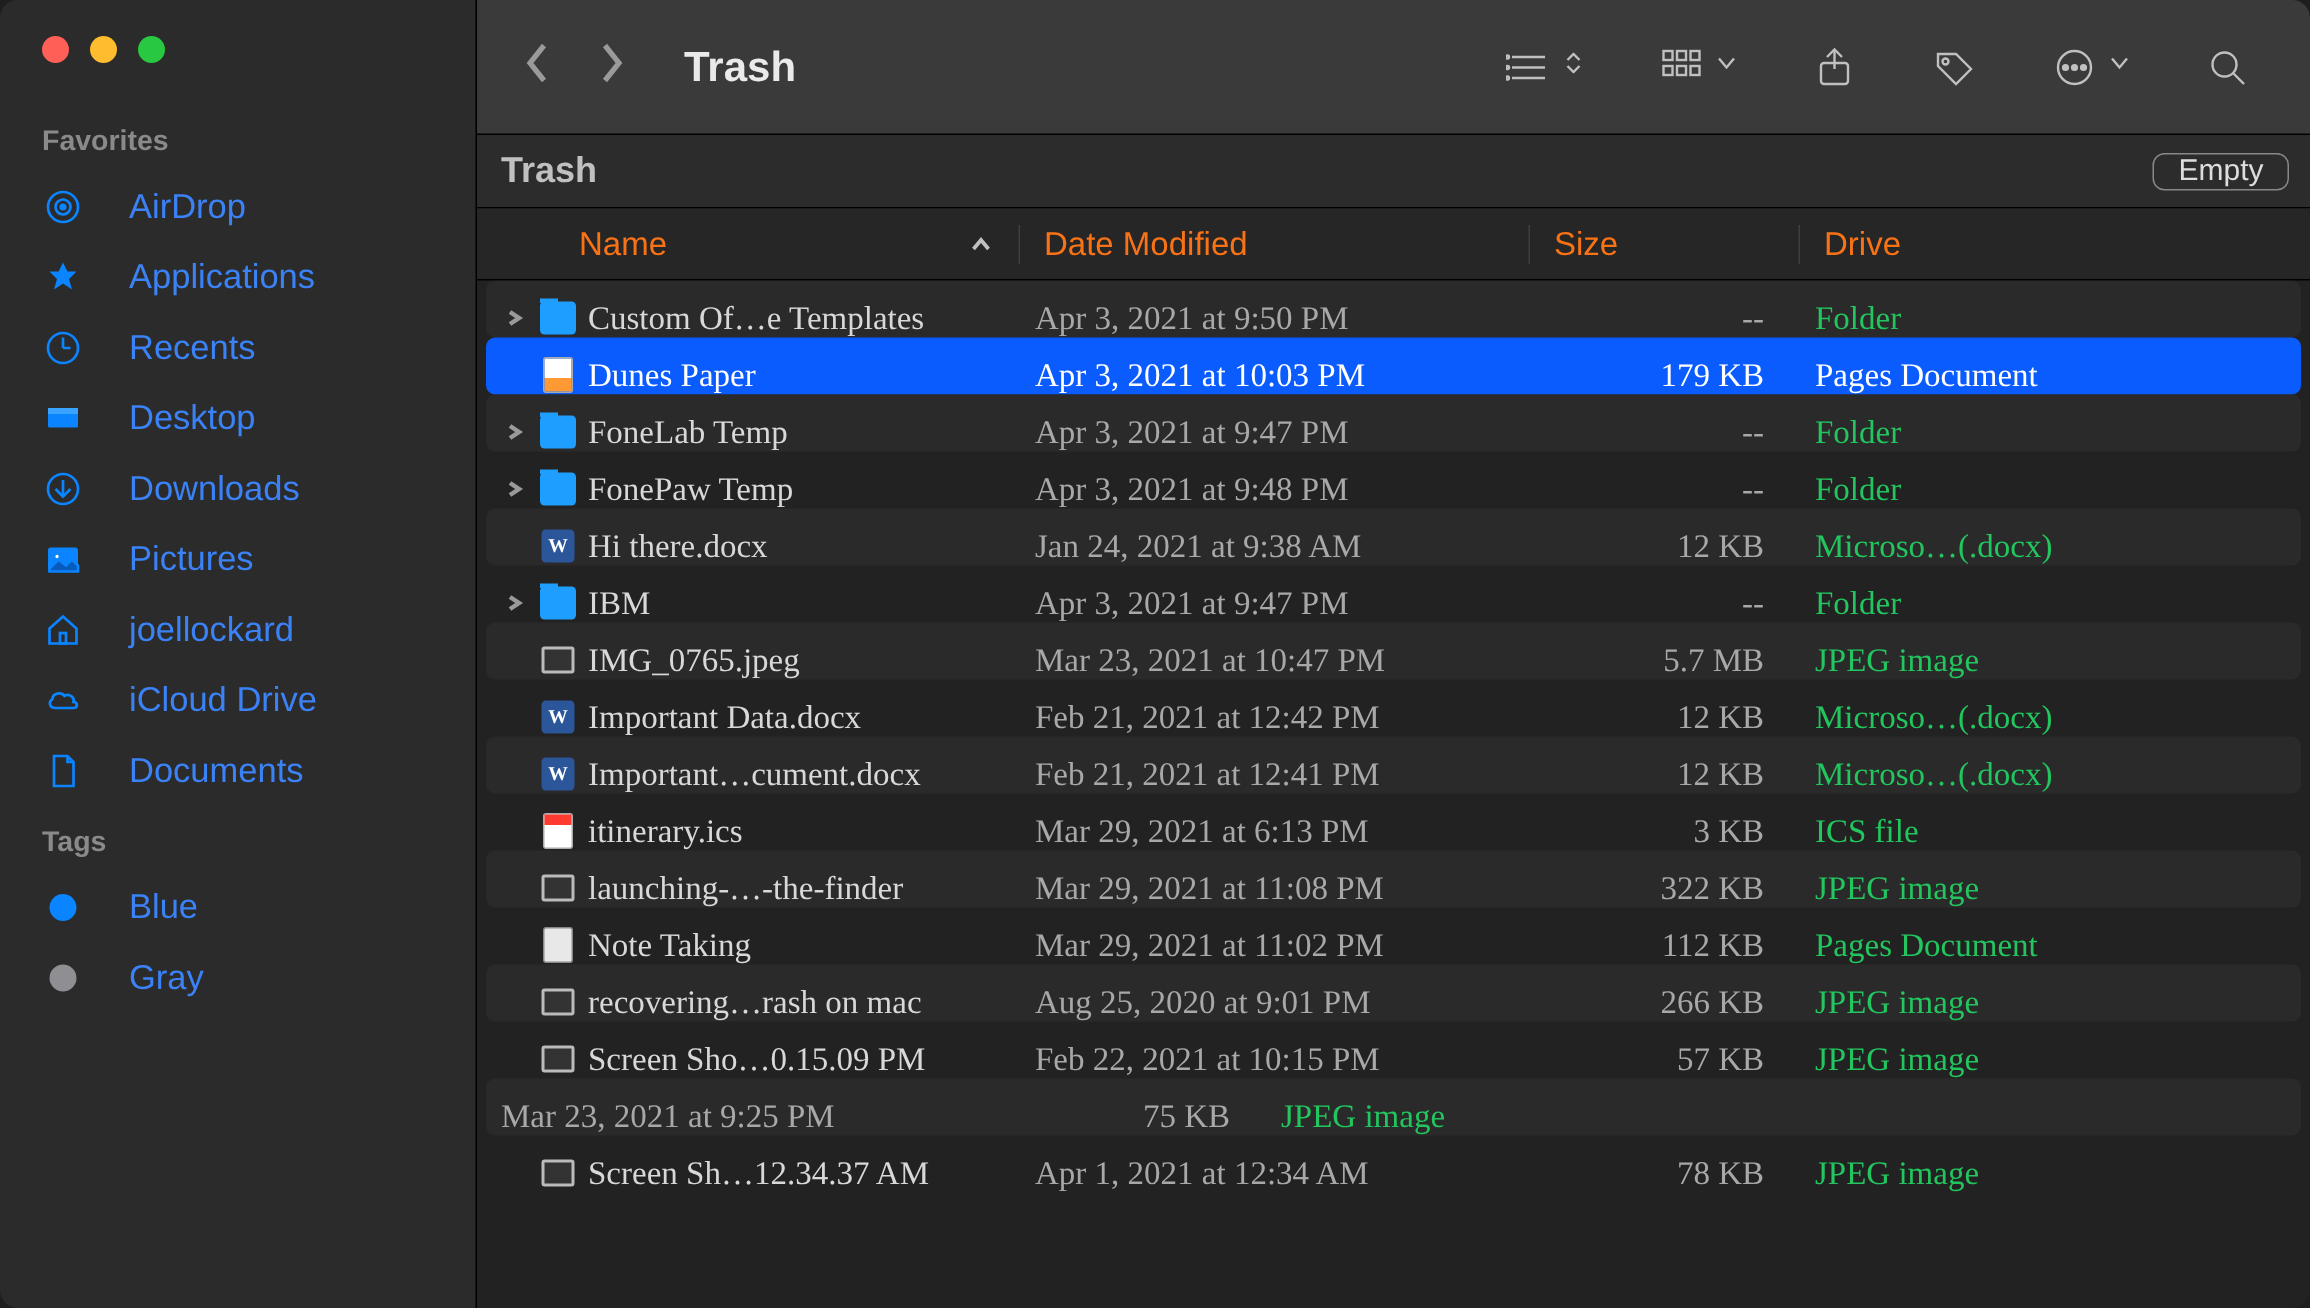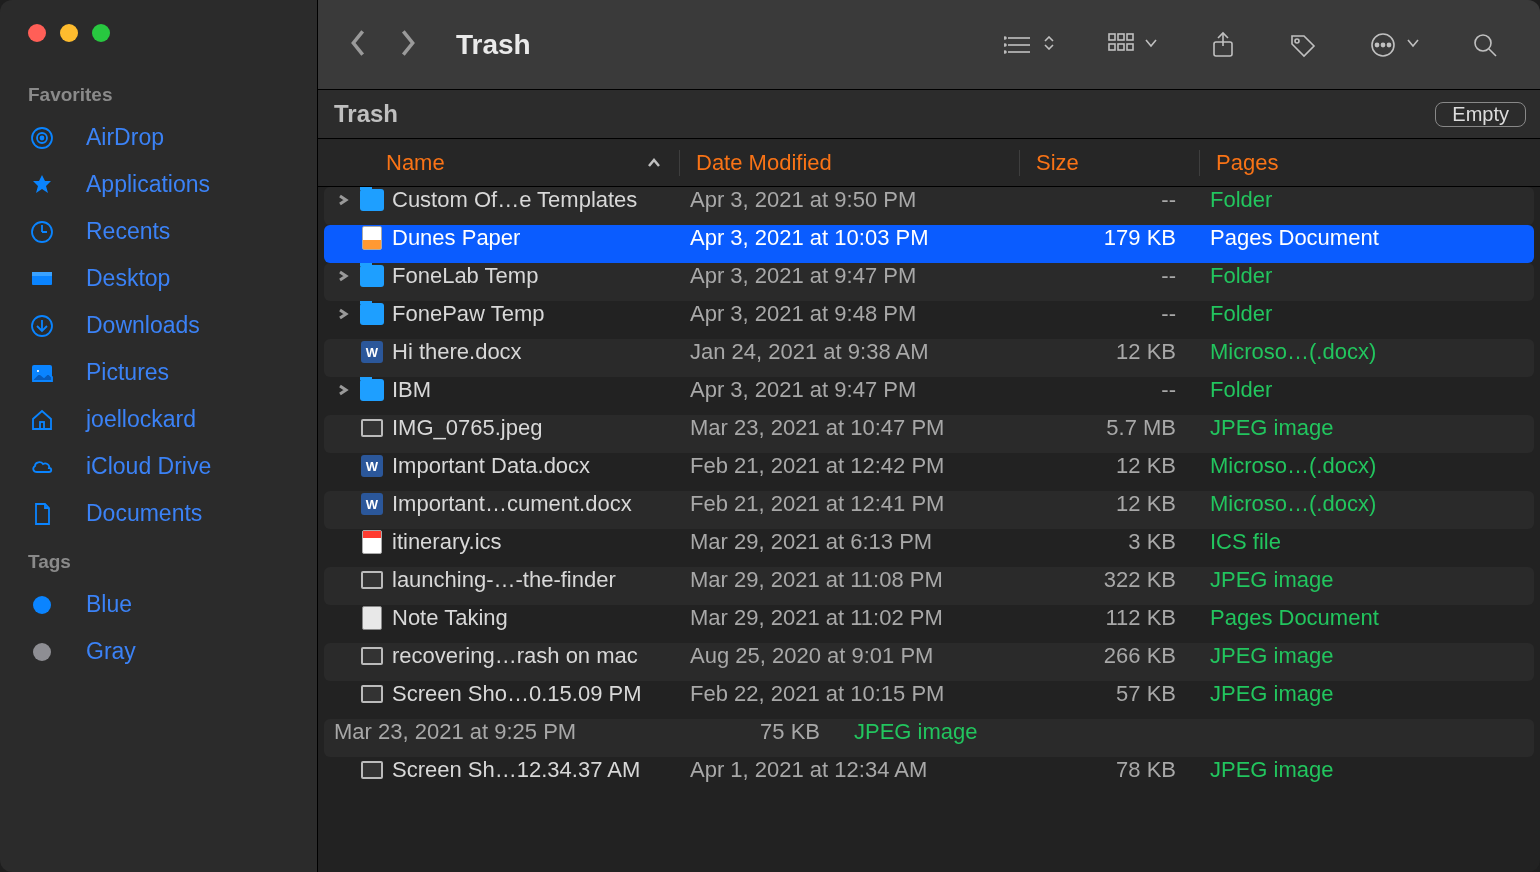--- a/index.html
+++ b/index.html
@@ -117,26 +117,27 @@
   .col-name { flex:0 0 362px; padding-left:68px; display:flex; align-items:center; justify-content:space-between; padding-right:18px; border-right:1px solid #3e3e3e;}
   .col-date { flex:0 0 340px; padding-left:16px; border-right:1px solid #3e3e3e;}
   .col-size { flex:0 0 180px; padding-left:16px; border-right:1px solid #3e3e3e;}
   .col-kind { flex:1; padding-left:16px; }
   .sort-caret svg { width:14px; height:14px; stroke:#c0c0c0; fill:none; stroke-width:2.5;}
 
   
   .rows { flex:1; overflow:hidden; }
   .row {
     display:flex;
-    align-items:flex-start;
+    align-items:flex-end;
     height:38px;
     font-size:22px;
     color:#d8d8d8;
     border-radius:6px;
     margin:0 6px;
+    font-family:Liberation Serif, serif;
   }
   .row.striped { background:#2a2a2a; }
   .row.selected { background:#0a5cff; color:#fff; }
   .row.selected .cell { color:#fff; }
   .cell { white-space:nowrap; overflow:hidden; text-overflow:ellipsis; }
   .c-name { flex:0 0 356px; display:flex; align-items:center; gap:8px; padding-left:10px;}
   .c-date { flex:0 0 340px; padding-left:10px; color:#a8a8a8;}
   .c-size { flex:0 0 180px; text-align:right; padding-right:24px; color:#a8a8a8;}
   .c-kind { flex:1; padding-left:10px; color:#22c55e;}
   .row.selected .c-date, .row.selected .c-size, .row.selected .c-kind { color:#fff; }
@@ -342,21 +343,21 @@
 
   <div class="col-header">
     <div class="col-name">
       <span>Name</span>
       <span class="sort-caret"><svg viewBox="0 0 14 14">
             <polyline points="2,10 7,4 12,10"></polyline>
           </svg></span>
     </div>
     <div class="col-date"><span>Date Modified</span></div>
     <div class="col-size"><span>Size</span></div>
-    <div class="col-kind"><span>Pages</span></div>
+    <div class="col-kind"><span>Drive</span></div>
   </div>
 
   <div class="rows" id="rows">
       <div class="row striped">
         <div class="cell c-name">
           <span class="disclosure">
             <svg viewBox="0 0 12 12">
               <polyline points="3,2 9,6 3,10"></polyline>
             </svg>
           </span>

